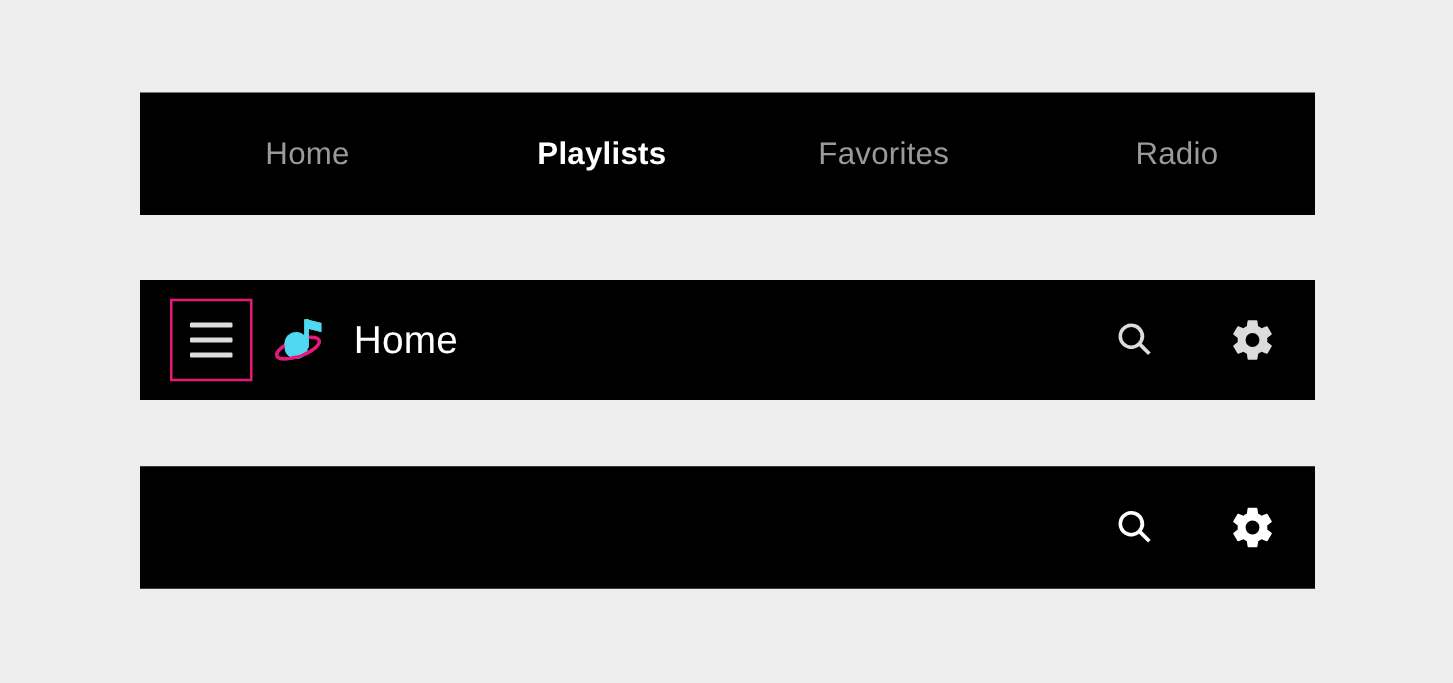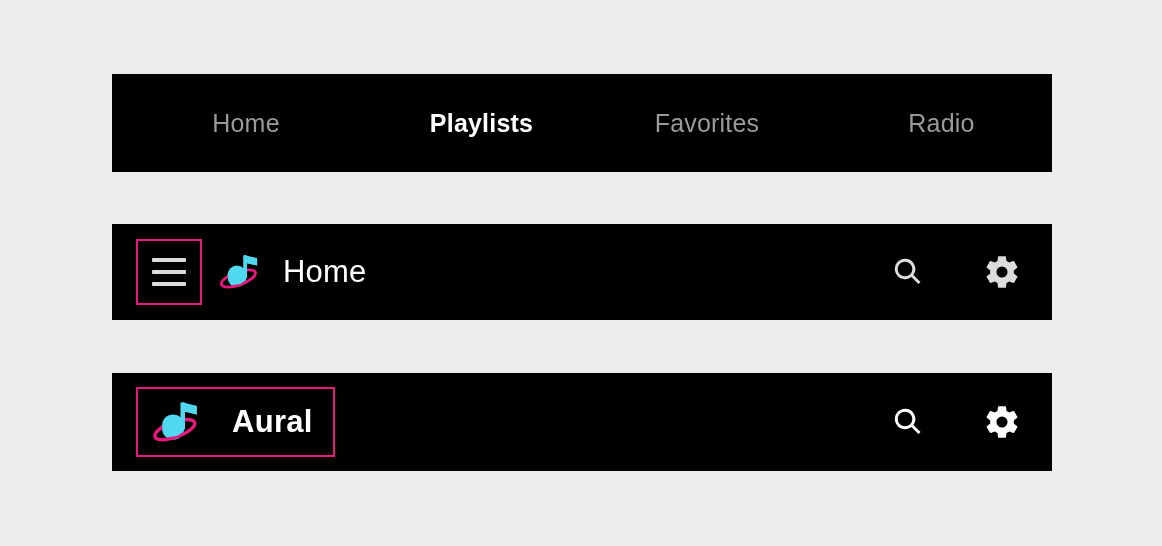--- a/index.html
+++ b/index.html
@@ -241,36 +241,20 @@
           </svg>
         </div>
       </div>
 
     </div>
   </div>
 
   <div class="bar" id="appbar3">
     <div class="appbar-inner">
 
-      <div class="leading">
-        <div class="brand-box">
-          <svg class="logo-lg" viewBox="0 0 64 64">
-            <g>
-              <circle cx="25" cy="40" r="13" fill="#4fd8f0"></circle>
-              <rect x="34" y="9" width="5" height="32" fill="#4fd8f0"></rect>
-              <path d="M36 9 L53 13 L53 23 L36 19 Z" fill="#4fd8f0"></path>
-              <ellipse cx="27" cy="41" rx="25" ry="9" fill="none" stroke="#e6187b" stroke-width="4" transform="rotate(-20 27 41)"></ellipse>
-              <circle cx="25" cy="36" r="13" fill="#4fd8f0"></circle>
-              <rect x="34" y="9" width="5" height="30" fill="#4fd8f0"></rect>
-              <path d="M36 9 L53 13 L53 23 L36 19 Z" fill="#4fd8f0"></path>
-            </g>
-          </svg>
-          <div class="brand-name">Aural</div>
-        </div>
-      </div>
 
       <div class="spacer"></div>
 
       <div class="actions">
         <div class="icon-btn">
           <svg viewBox="0 0 24 24" width="36" height="36">
             <path d="M10 3.2a6.8 6.8 0 1 0 4.22 12.13l4.73 4.73 1.41-1.41-4.73-4.73A6.8 6.8 0 0 0 10 3.2zm0 1.9a4.9 4.9 0 1 1 0 9.8 4.9 4.9 0 0 1 0-9.8z"></path>
           </svg>
         </div>
         <div class="icon-btn">

